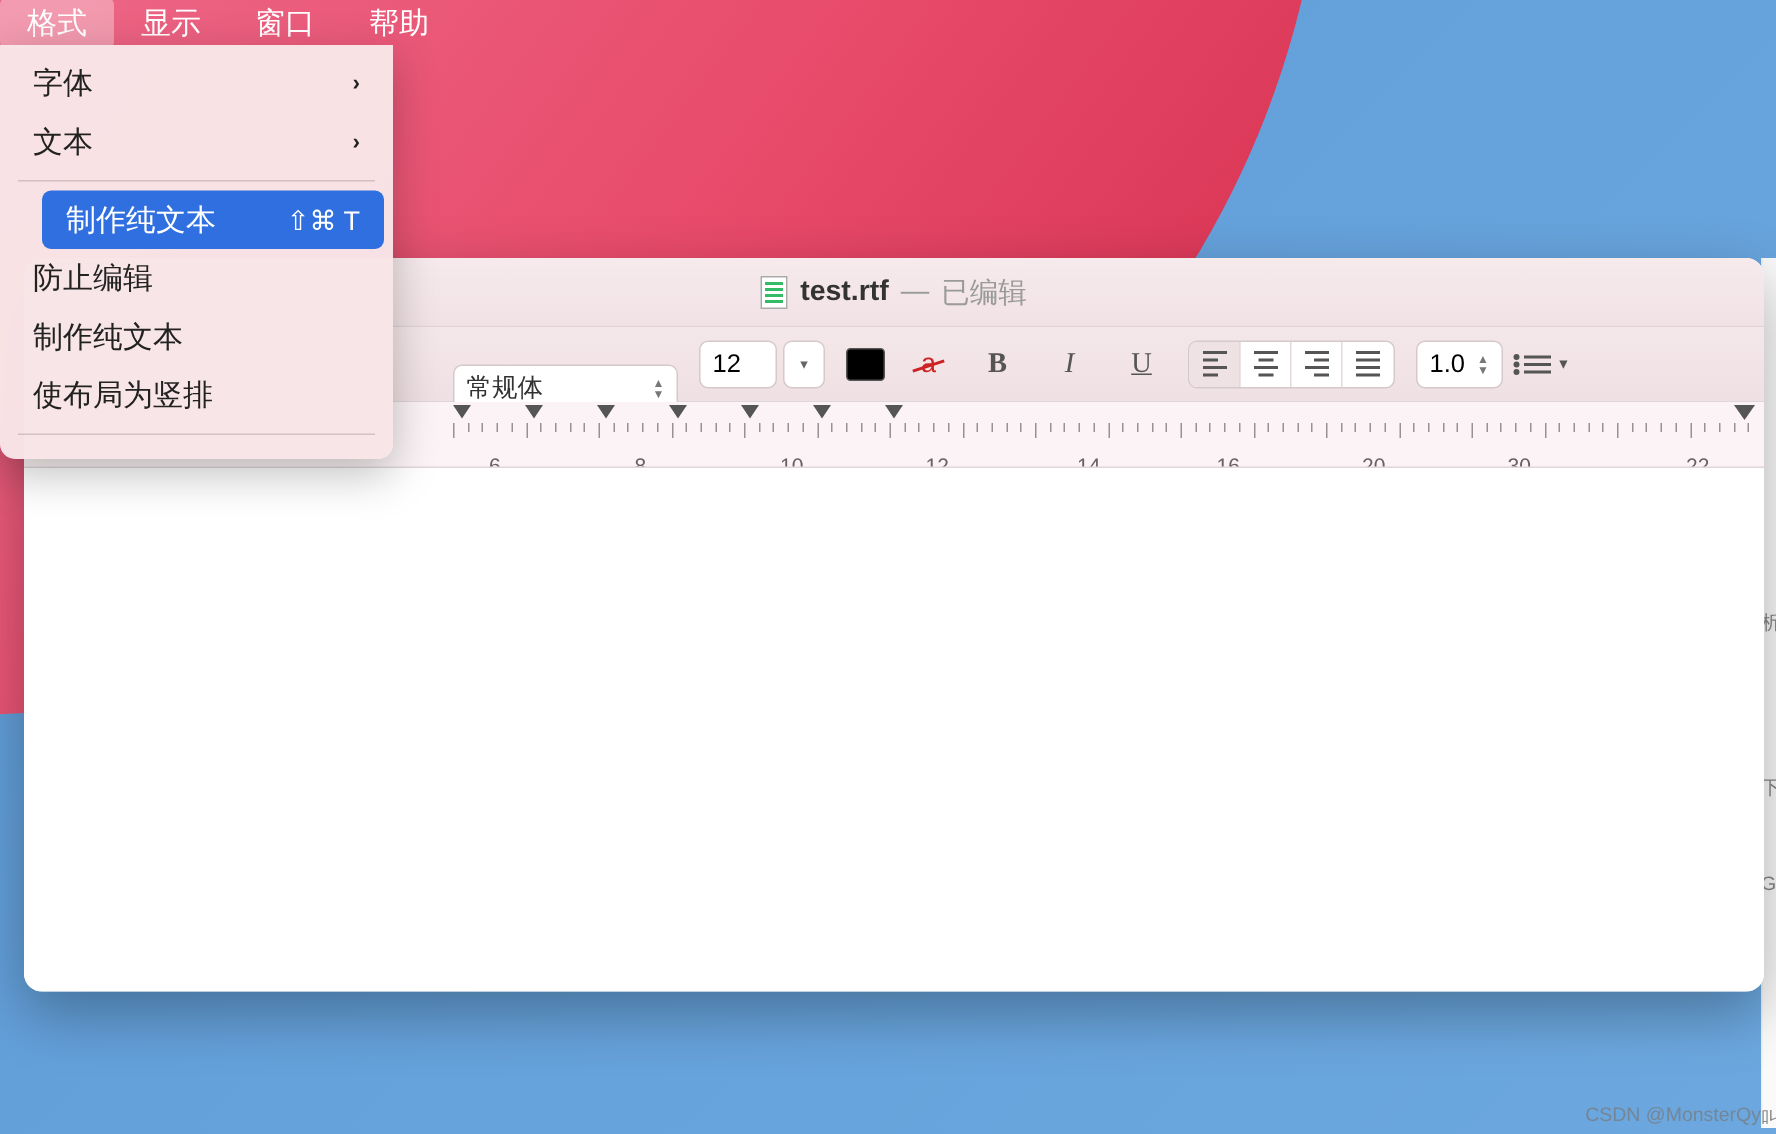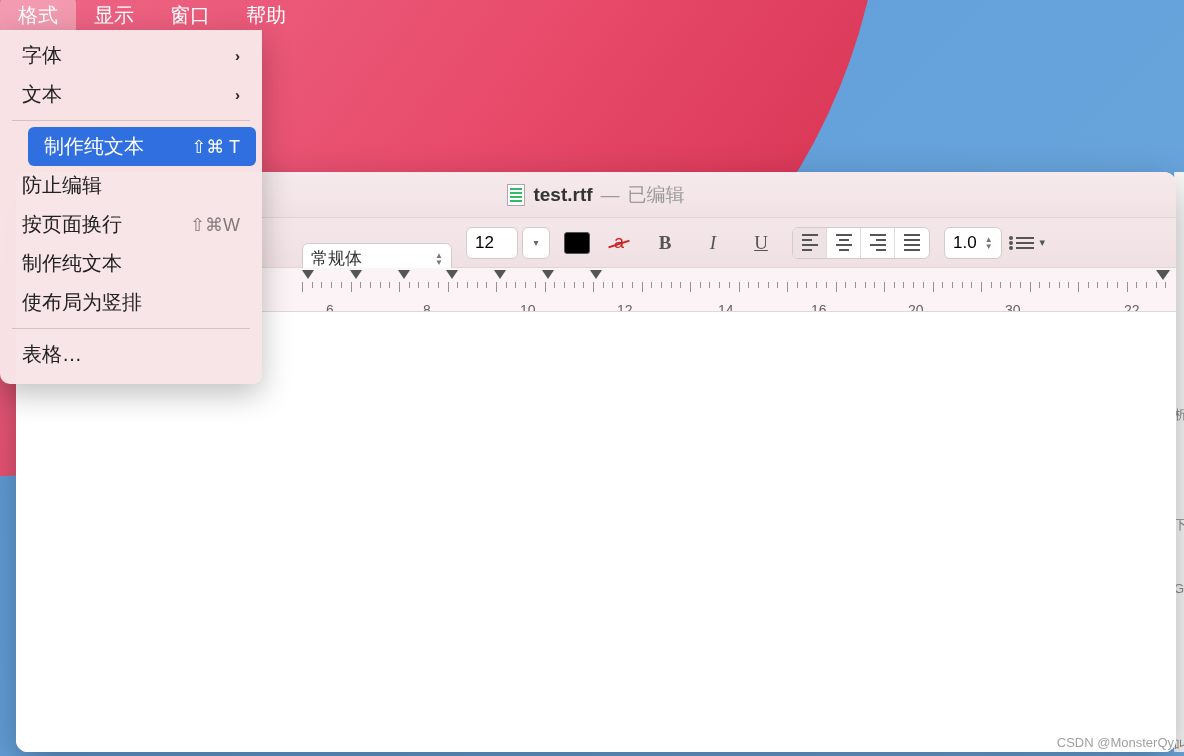--- a/index.html
+++ b/index.html
@@ -36,21 +36,21 @@
     padding:6px 16px; font-size:20px; color:#222; border-radius:6px; margin:0 6px;
   }
   .dropdown .item.sel { background:#2f6fe0; color:#fff;margin-left:28px; }
   .dropdown .shortcut { font-size:18px; opacity:0.55; }
   .dropdown .item.sel .shortcut { color:#fff; opacity:1; }
   .dropdown .sep { height:1px; background:rgba(0,0,0,0.15); margin:6px 12px; }
   .chevron {font-size:15px; font-weight:bold; }
 
   
   .window {
-    position:absolute; left:16px; top:172px; width:1160px; height:580px;
+    position:absolute; left:16px; top:172px; width:1160px; height:489px;
     background:#fff; border-radius:12px; box-shadow:0 14px 40px rgba(0,0,0,0.3);
     z-index:30; overflow:hidden;
   }
   .titlebar {
     height:46px; background:linear-gradient(#f6eaec,#f1e2e5);
     display:flex; align-items:center; justify-content:center;
     border-bottom:1px solid #e0d2d5; position:relative;
   }
   .titlewrap { display:flex; align-items:center; gap:8px; }
   .docicon { width:18px; height:22px; background:#fff; border:1px solid #aaa; position:relative;}
@@ -136,33 +136,26 @@
   </div>
   <div class="sep"></div>
   <div class="item sel">
     <span>制作纯文本</span>
     <span class="shortcut">⇧⌘ T</span>
   </div>
   <div class="item">
     <span>防止编辑</span>
   </div>
   <div class="item">
-    <span>按页面换行</span>
-    <span class="shortcut">⇧⌘W</span>
-  </div>
-  <div class="item">
     <span>制作纯文本</span>
   </div>
   <div class="item">
     <span>使布局为竖排</span>
   </div>
   <div class="sep"></div>
-  <div class="item">
-    <span>表格…</span>
-  </div>
 </div>
 
 <div class="window">
   <div class="titlebar">
     <div class="titlewrap">
       <div class="docicon"></div>
       <span class="titlelbl">test.rtf</span>
       <span class="titlesuffix">—</span>
       <span class="titlesuffix">已编辑</span>
     </div>

